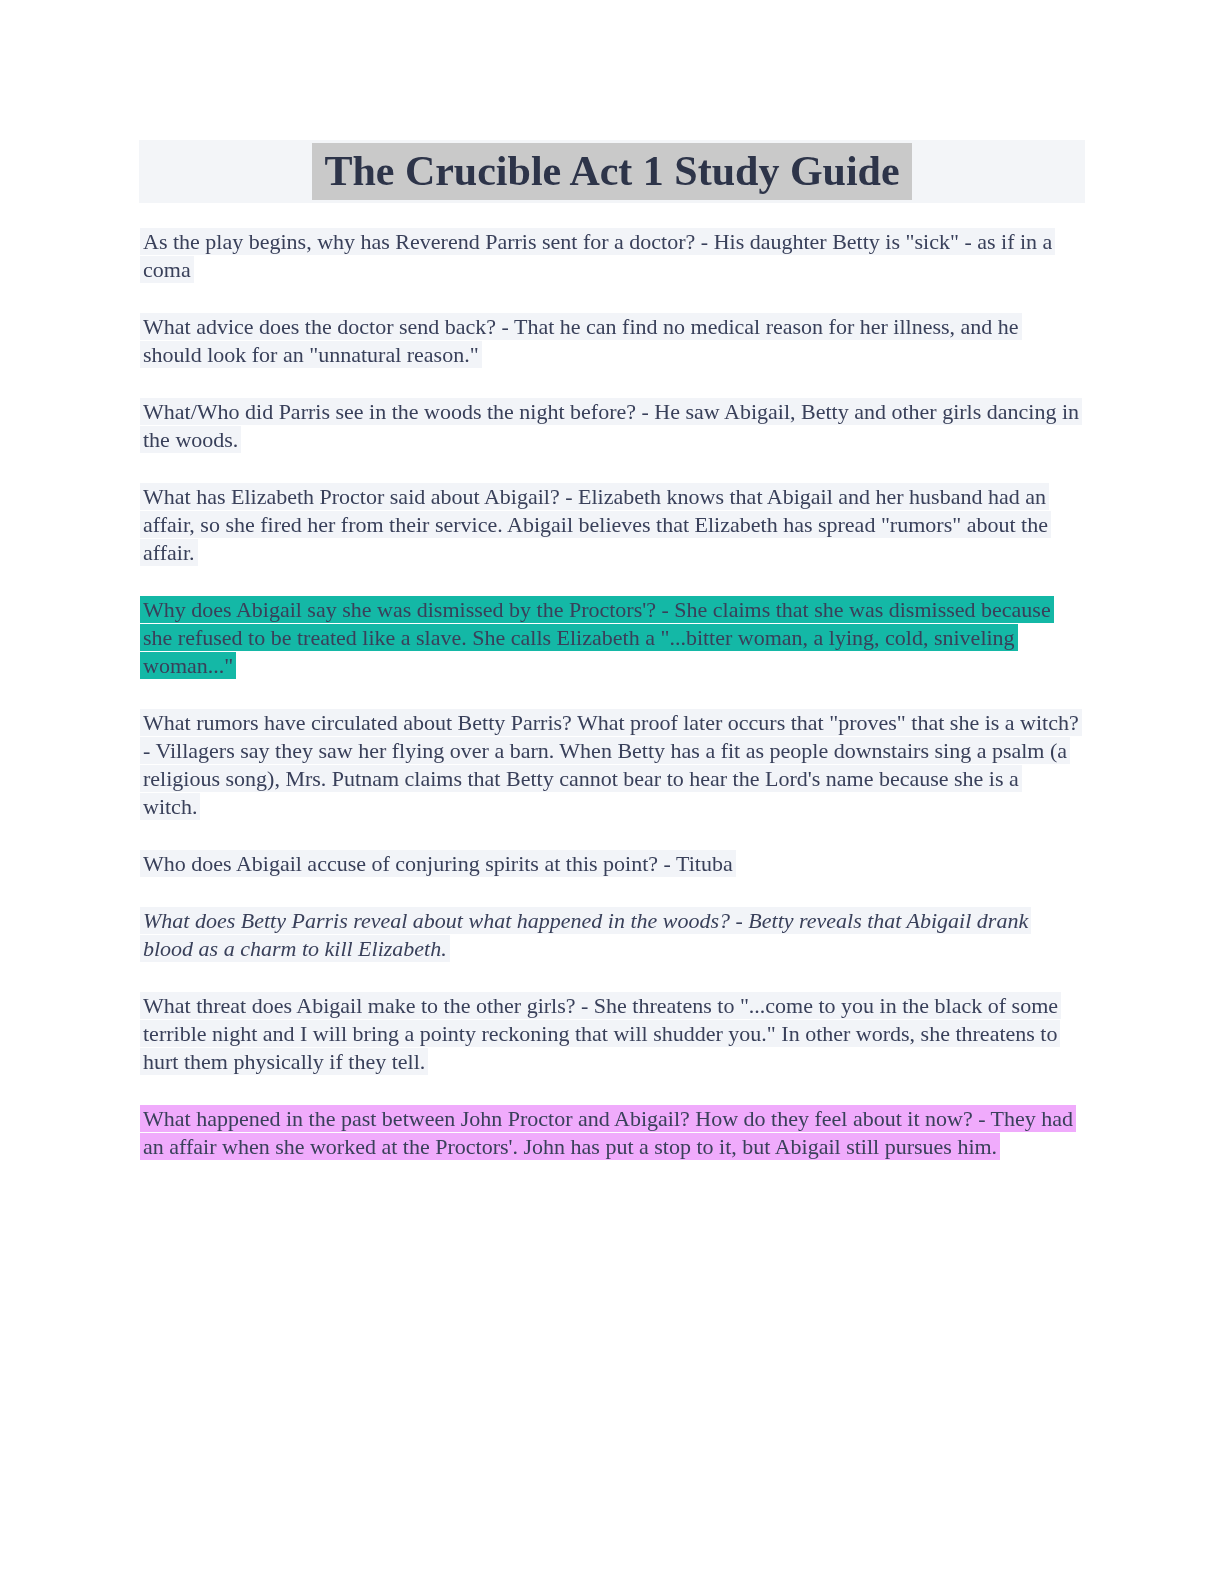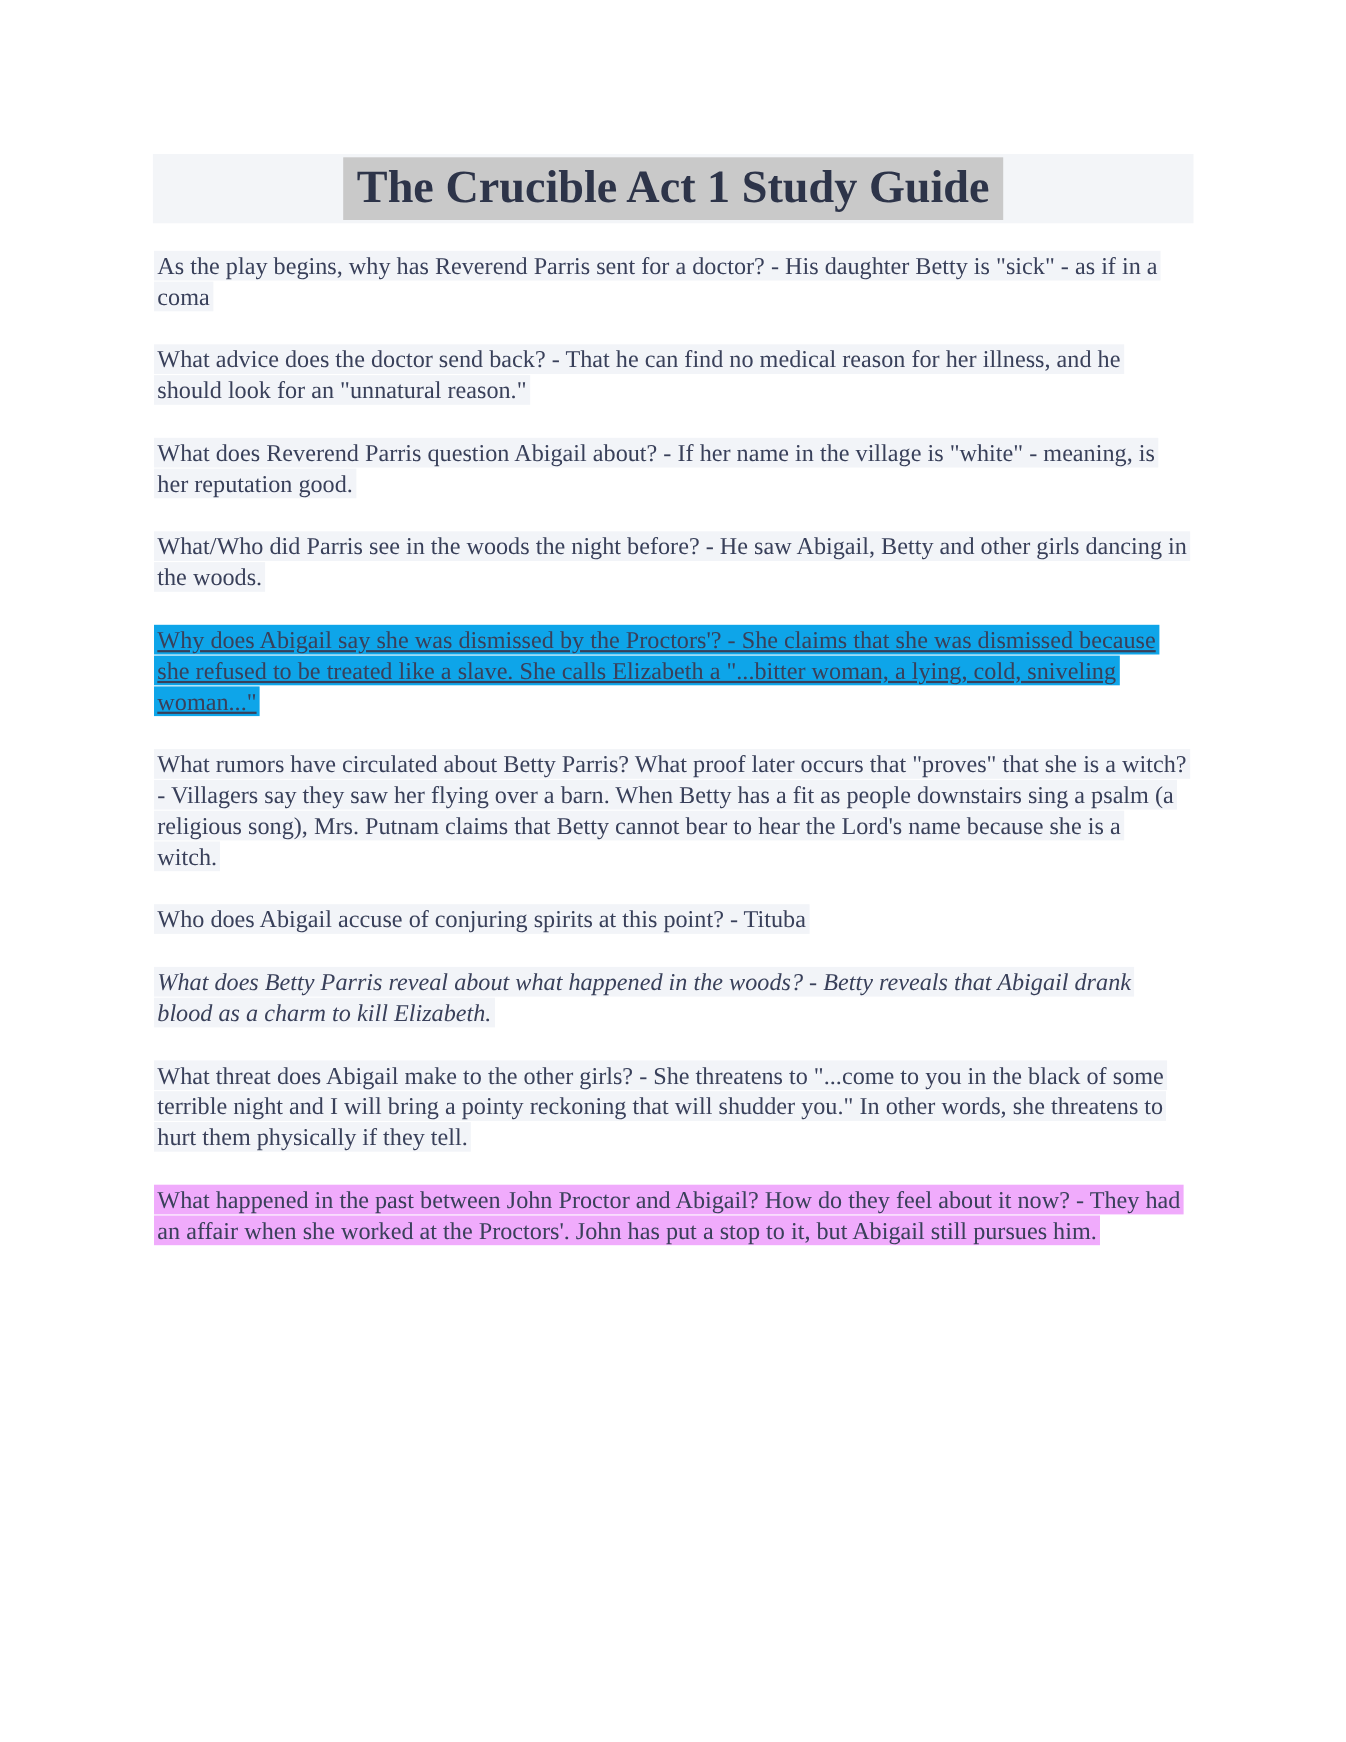--- a/index.html
+++ b/index.html
@@ -52,22 +52,22 @@
 </head>
 <body>
 
 <div class="page" style="background: rgb(255, 255, 255);">
   <div class="title-banner" style="background: rgb(243, 245, 248);">
     <span class="title-highlight" style="background: rgb(201, 201, 201); color: rgb(45, 52, 73);">The Crucible Act 1 Study Guide</span>
   </div>
   <div class="content">
       <p style="color: rgb(57, 64, 90);"><span class="hl" style="background: rgb(242, 244, 248);">As the play begins, why has Reverend Parris sent for a doctor? - His daughter Betty is "sick" - as if in a coma</span></p>
       <p style="color: rgb(57, 64, 90);"><span class="hl" style="background: rgb(242, 244, 248); text-align: center;">What advice does the doctor send back? - That he can find no medical reason for her illness, and he should look for an "unnatural reason."</span></p>
-      <p style="color: rgb(57, 64, 90);"><span class="hl" style="background: rgb(242, 244, 248);">What does Reverend Parris question Abigail about? - If her name in the village is "white" - meaning, is her reputation good.</span></p>
       <p style="color: rgb(57, 64, 90);"><span class="hl" style="background: rgb(242, 244, 248);">What/Who did Parris see in the woods the night before? - He saw Abigail, Betty and other girls dancing in the woods.</span></p>
-      <p style="color: rgb(57, 64, 90);"><span class="hl" style="background: #0ea5e9; text-decoration: underline;">Why does Abigail say she was dismissed by the Proctors'? - She claims that she was dismissed because she refused to be treated like a slave. She calls Elizabeth a "...bitter woman, a lying, cold, sniveling woman..."</span></p>
+      <p style="color: rgb(57, 64, 90);"><span class="hl" style="background: rgb(242, 244, 248);">What has Elizabeth Proctor said about Abigail? - Elizabeth knows that Abigail and her husband had an affair, so she fired her from their service. Abigail believes that Elizabeth has spread "rumors" about the affair.</span></p>
+      <p style="color: rgb(57, 64, 90);"><span class="hl" style="background: #14b8a6;">Why does Abigail say she was dismissed by the Proctors'? - She claims that she was dismissed because she refused to be treated like a slave. She calls Elizabeth a "...bitter woman, a lying, cold, sniveling woman..."</span></p>
       <p style="color: rgb(57, 64, 90);"><span class="hl" style="background: rgb(242, 244, 248);">What rumors have circulated about Betty Parris? What proof later occurs that "proves" that she is a witch? - Villagers say they saw her flying over a barn. When Betty has a fit as people downstairs sing a psalm (a religious song), Mrs. Putnam claims that Betty cannot bear to hear the Lord's name because she is a witch.</span></p>
       <p style="color: rgb(57, 64, 90);"><span class="hl" style="background: rgb(242, 244, 248);">Who does Abigail accuse of conjuring spirits at this point? - Tituba</span></p>
       <p style="color: rgb(57, 64, 90); font-style: italic;"><span class="hl" style="background: rgb(242, 244, 248);">What does Betty Parris reveal about what happened in the woods? - Betty reveals that Abigail drank blood as a charm to kill Elizabeth.</span></p>
       <p style="color: rgb(57, 64, 90);"><span class="hl" style="background: rgb(242, 244, 248);">What threat does Abigail make to the other girls? - She threatens to "...come to you in the black of some terrible night and I will bring a pointy reckoning that will shudder you." In other words, she threatens to hurt them physically if they tell.</span></p>
       <p style="color: rgb(57, 64, 90);"><span class="hl" style="background: #f0abfc;">What happened in the past between John Proctor and Abigail? How do they feel about it now? - They had an affair when she worked at the Proctors'. John has put a stop to it, but Abigail still pursues him.</span></p>
     </div>
 </div>
 
 </body></html>

